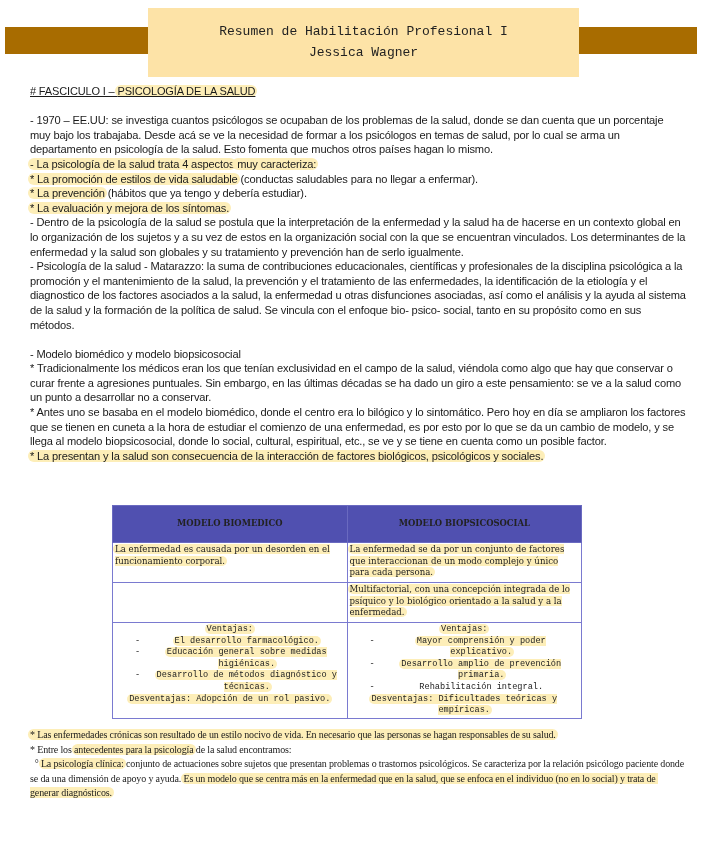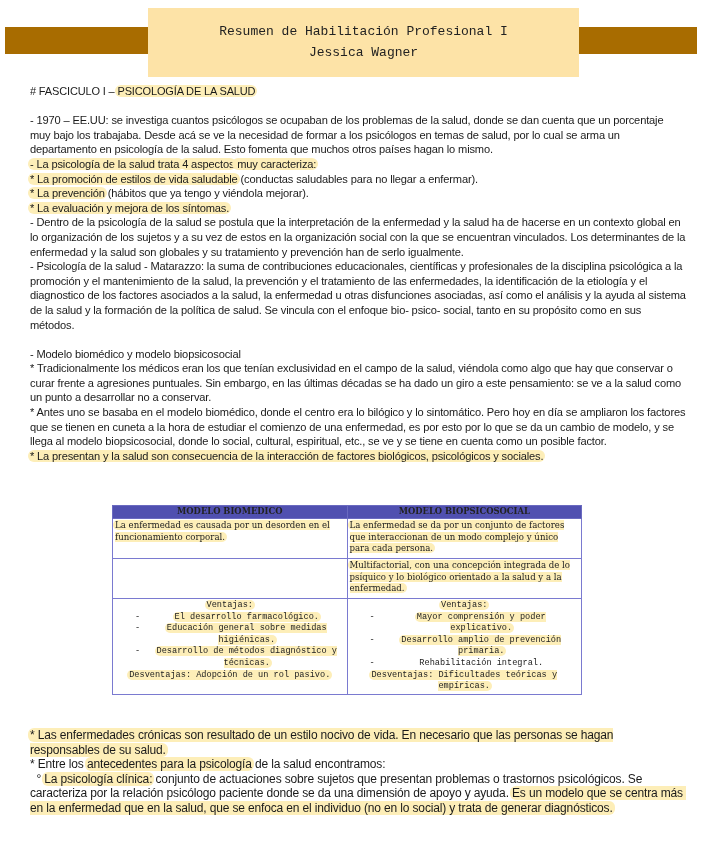--- a/index.html
+++ b/index.html
@@ -3,51 +3,51 @@
 <meta charset="utf-8">
 <style>
   html,body{margin:0;padding:0;background:#ffffff;}
   body{width:703px;height:848px;position:relative;overflow:hidden;font-family:"DejaVu Sans Condensed","Liberation Sans",sans-serif;color:#1a1a1a;}
   .banner-bar{position:absolute;left:5px;top:27px;width:692px;height:27px;background:#a86c00;}
   .banner-box{position:absolute;left:148px;top:8px;width:431px;height:69px;background:#fde3a7;text-align:center;font-family:"Liberation Mono","DejaVu Sans Mono",monospace;font-size:13px;line-height:21px;color:#222;padding-top:13px;box-sizing:border-box;}
   .content{position:absolute;left:30px;top:84px;width:656px;font-family:"Liberation Sans",sans-serif;font-size:11.1px;line-height:14.6px;letter-spacing:-0.15px;}
   .content p{margin:0;}
   .gap{height:14.6px;}
   .hl{background:#fdeeb8;border-radius:6px;padding:0 2px;margin:0 -2px;}
-  .heading{font-size:11px;}
+  .heading{font-size:11px;text-decoration:underline;}
   table.cmp{position:absolute;left:112px;top:505px;width:470px;border-collapse:collapse;font-family:"DejaVu Serif","Liberation Serif",serif;font-size:8.6px;line-height:11.6px;color:#222;}
-  table.cmp th{background:#5050b0;color:#222;font-weight:bold;height:12px;padding:0;border:1px solid #6a6ac0;font-size:8.4px;}
+  table.cmp th{background:#5050b0;color:#222;font-weight:bold;height:12px;padding:12px;border:1px solid #6a6ac0;font-size:8.4px;}
   table.cmp td{border:1px solid #7a7ad0;vertical-align:top;padding:1px 2px;width:50%;}
   table.cmp td.c{text-align:left;}
   .r1 td{height:37px;}
   .r2 td{height:48px;}
   .r3 td{height:37px;}
   .r4 td{height:59px;text-align:center;font-family:Liberation Mono, monospace;}
   ul.dash{list-style:none;margin:0;padding:0 0 0 20px;}
   ul.dash li{position:relative;padding-left:14px;}
   ul.dash li::before{content:"-";position:absolute;left:0;}
-  .bottom{position:absolute;left:30px;top:728px;width:656px;font-family:Liberation Sans, sans-serif;font-size:12px;line-height:14.6px;letter-spacing:-0.15px;}
+  .bottom{position:absolute;left:30px;top:728px;width:656px;font-family:Liberation Serif, serif;font-size:10px;line-height:14.6px;letter-spacing:-0.15px;}
   .bottom p{margin:0;}
 </style>
 </head>
 <body>
 
 <div class="banner-bar"></div>
 <div class="banner-box">
   <div>Resumen de Habilitación Profesional I</div>
   <div>Jessica Wagner</div>
 </div>
 
 <div class="content">
   <p class="heading"><span># FASCICULO I – </span><span class="hl">PSICOLOGÍA DE LA SALUD</span></p>
   <div class="gap"></div>
   <p>- 1970 – EE.UU: se investiga cuantos psicólogos se ocupaban de los problemas de la salud, donde se dan cuenta que un porcentaje muy bajo los trabajaba. Desde acá se ve la necesidad de formar a los psicólogos en temas de salud, por lo cual se arma un departamento en psicología de la salud. Esto fomenta que muchos otros países hagan lo mismo.</p>
   <p><span class="hl">- La psicología de la salud trata </span><span class="hl">4 aspectos</span><span class="hl"> muy caracteriza:</span></p>
   <p><span class="hl">* La promoción de estilos de vida saludable</span><span> (conductas saludables para no llegar a enfermar).</span></p>
-  <p><span class="hl">* La prevención</span><span> (hábitos que ya tengo y viéndola mejorar).</span></p>
+  <p><span class="hl">* La prevención</span><span> (hábitos que ya tengo y debería estudiar).</span></p>
   <p><span class="hl">* La evaluación y mejora de los síntomas.</span><span></span></p>
   <p>- Dentro de la psicología de la salud se postula que la interpretación de la enfermedad y la salud ha de hacerse en un contexto global en lo organización de los sujetos y a su vez de estos en la organización social con la que se encuentran vinculados. Los determinantes de la enfermedad y la salud son globales y su tratamiento y prevención han de serlo igualmente.</p>
   <p>- Psicología de la salud - Matarazzo: la suma de contribuciones educacionales, científicas y profesionales de la disciplina psicológica a la promoción y el mantenimiento de la salud, la prevención y el tratamiento de las enfermedades, la identificación de la etiología y el diagnostico de los factores asociados a la salud, la enfermedad u otras disfunciones asociadas, así como el análisis y la ayuda al sistema de la salud y la formación de la política de salud. Se vincula con el enfoque bio- psico- social, tanto en su propósito como en sus métodos.</p>
   <div class="gap"></div>
   <p>- Modelo biomédico y modelo biopsicosocial</p>
   <p>* Tradicionalmente los médicos eran los que tenían exclusividad en el campo de la salud, viéndola como algo que hay que conservar o curar frente a agresiones puntuales. Sin embargo, en las últimas décadas se ha dado un giro a este pensamiento: se ve a la salud como un punto a desarrollar no a conservar.</p>
   <p>* Antes uno se basaba en el modelo biomédico, donde el centro era lo bilógico y lo sintomático. Pero hoy en día se ampliaron los factores que se tienen en cuneta a la hora de estudiar el comienzo de una enfermedad, es por esto por lo que se da un cambio de modelo, y se llega al modelo biopsicosocial, donde lo social, cultural, espiritual, etc., se ve y se tiene en cuenta como un posible factor.</p>
   <p><span class="hl">* La presentan y la salud son consecuencia de la interacción de factores biológicos, psicológicos y sociales.</span></p>
 </div>
 

